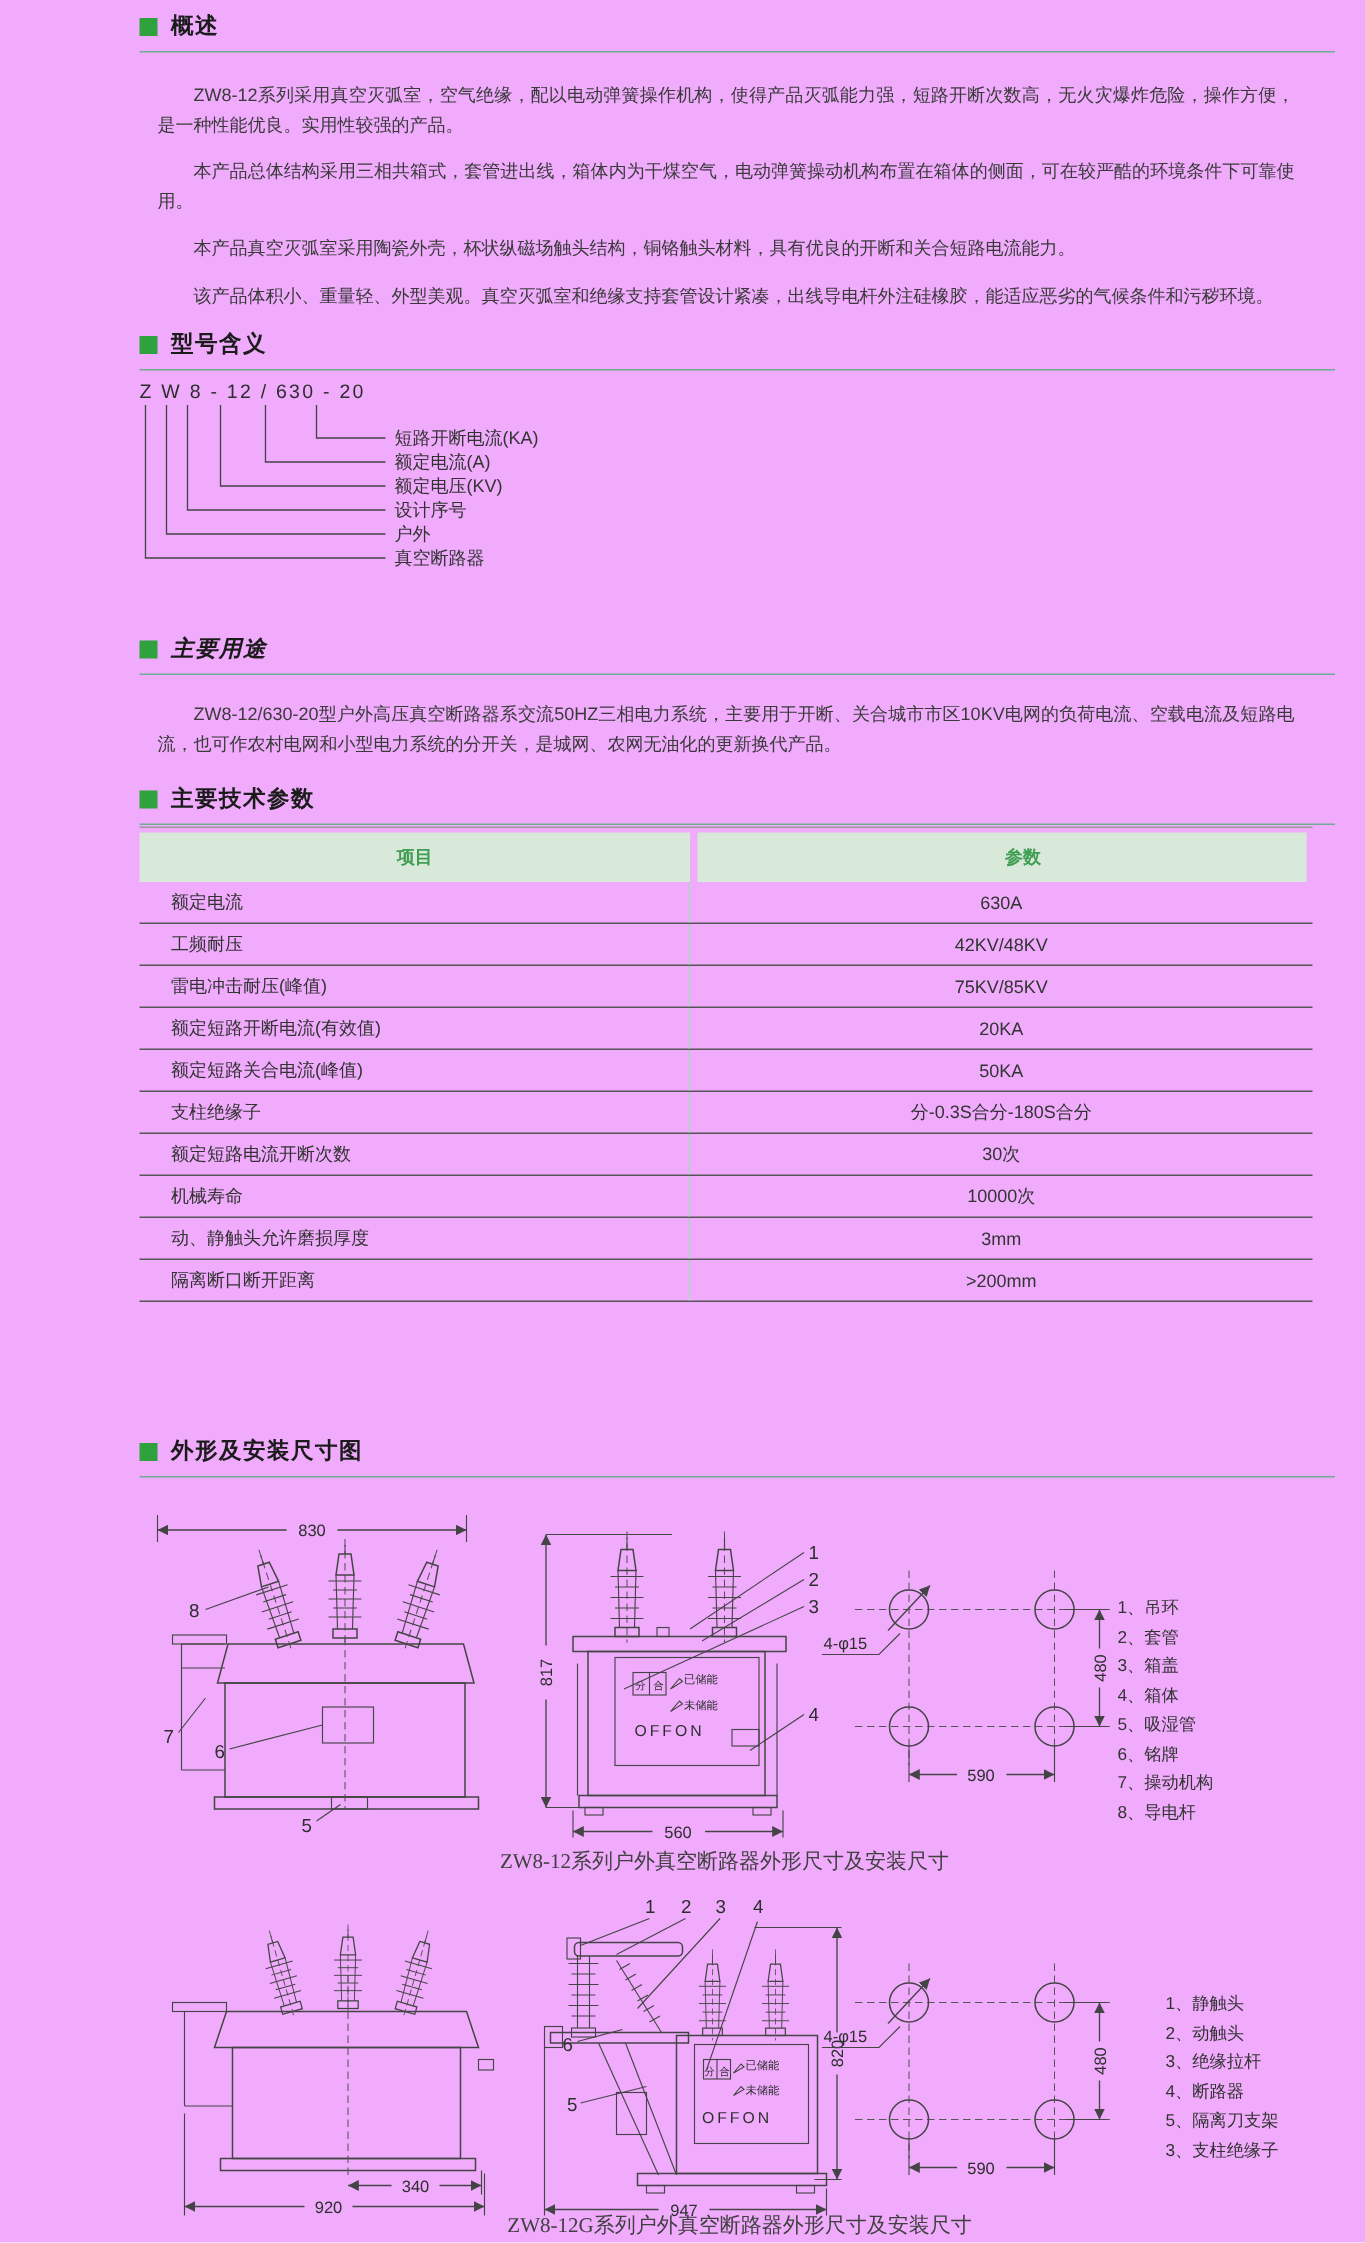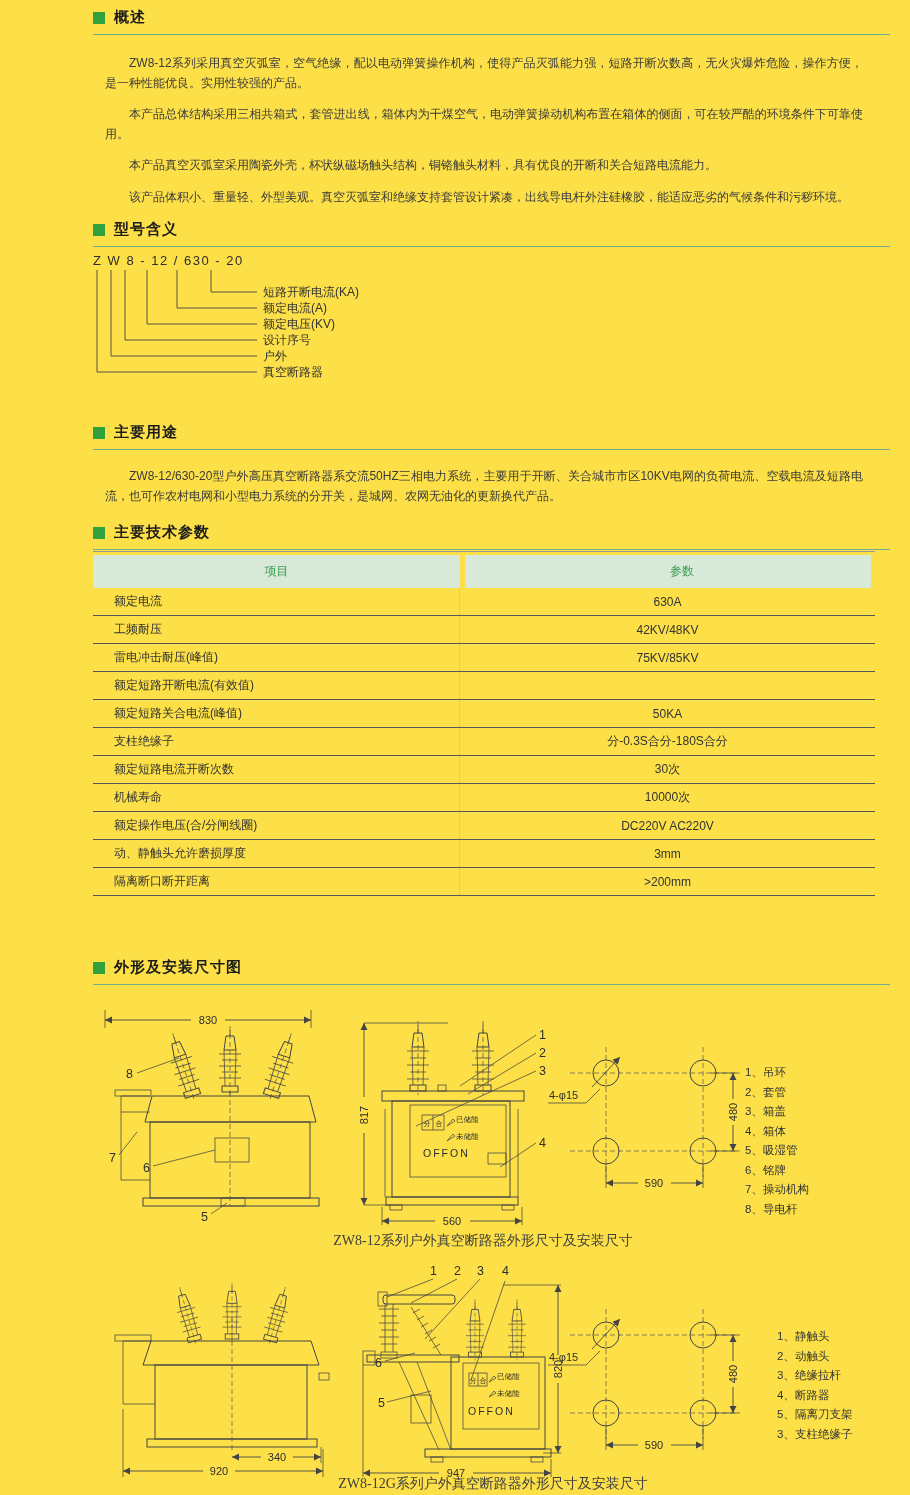--- a/index.html
+++ b/index.html
@@ -1,31 +1,31 @@
 <!DOCTYPE html>
 <html><head>
 <meta charset="utf-8">
 <style>
   html,body { margin:0; padding:0; background:#ffffff; }
   #page {
-    position:relative; width:910px; height:1495px; background:#fde047;
+    position:relative; width:910px; height:1495px; background:#f0abfc;
     font-family:"Liberation Sans","DejaVu Sans",sans-serif; color:#333;
     overflow:hidden;
   }
   .sec { position:absolute; left:93px; width:797px; }
   .sec-head { border-bottom:1px solid #6fae92; padding-bottom:7px; display:flex; align-items:center; gap:9px; }
   .sq { width:12px; height:12px; background:#2fa23e; flex:0 0 auto; }
   .sec-title { font-size:15px; font-weight:bold; color:#1b1b1b; letter-spacing:1px; }
 
   .body-text { position:absolute; left:93px; width:782px; font-size:12px; color:#3a3a3a; line-height:19.5px; text-align:justify; }
   .body-text p { margin:12px; text-indent:2em; }
 
   
   .param-table { position:absolute; left:93px; top:551px; width:782px; border-top:1px solid #9a9a9a; font-size:12px; }
-  .pt-head { display:flex; gap:5px; margin-top:3px; }
+  .pt-head { display:flex; gap:5px; margin-top:3px;font-weight:bold; }
   .pt-head > div { height:33px; background:#d9e9d9; color:#3f9e54; display:flex; align-items:center; justify-content:center; }
   .pt-h1 { width:367px; }
   .pt-h2 { width:378px;padding-left:28px; }
   .pt-row { display:flex; height:27px; border-bottom:1px solid #565656; }
   .pt-c1 { width:345px; padding-left:21px; border-right:1px solid #aed4c4; display:flex; align-items:center; color:#333; }
   .pt-c2 { flex:1; display:flex; align-items:center; justify-content:center; color:#333; }
 
   
   .figwrap { position:absolute; left:93px; width:800px; }
   .legend { position:absolute; font-size:11.5px; color:#333; line-height:19.5px; white-space:nowrap; }
@@ -79,21 +79,21 @@
       <path d="M6,20 V122 H166"></path>
     </g>
     <text class="mlabel" x="172" y="46">短路开断电流(KA)</text>
     <text class="mlabel" x="172" y="62">额定电流(A)</text>
     <text class="mlabel" x="172" y="78">额定电压(KV)</text>
     <text class="mlabel" x="172" y="94">设计序号</text>
     <text class="mlabel" x="172" y="110">户外</text>
     <text class="mlabel" x="172" y="126">真空断路器</text>
   </svg>
 
-  <div class="sec" style="top:423px;">
+  <div class="sec" style="top:423px;font-style:italic;">
     <div class="sec-head">
       <div class="sq"></div>
       <span class="sec-title">主要用途</span>
     </div>
   </div>
   <div class="body-text" style="top:455px;">
     <p>ZW8-12/630-20型户外高压真空断路器系交流50HZ三相电力系统，主要用于开断、关合城市市区10KV电网的负荷电流、空载电流及短路电流，也可作农村电网和小型电力系统的分开关，是城网、农网无油化的更新换代产品。</p>
   </div>
 
   <div class="sec" style="top:523px;">
@@ -114,40 +114,37 @@
     <div class="pt-row">
         <div class="pt-c1">工频耐压</div>
         <div class="pt-c2">42KV/48KV</div>
       </div>
     <div class="pt-row">
         <div class="pt-c1">雷电冲击耐压(峰值)</div>
         <div class="pt-c2">75KV/85KV</div>
       </div>
     <div class="pt-row">
         <div class="pt-c1">额定短路开断电流(有效值)</div>
+        <div class="pt-c2">20KA</div>
       </div>
     <div class="pt-row">
         <div class="pt-c1">额定短路关合电流(峰值)</div>
         <div class="pt-c2">50KA</div>
       </div>
     <div class="pt-row">
         <div class="pt-c1">支柱绝缘子</div>
         <div class="pt-c2">分-0.3S合分-180S合分</div>
       </div>
     <div class="pt-row">
         <div class="pt-c1">额定短路电流开断次数</div>
         <div class="pt-c2">30次</div>
       </div>
     <div class="pt-row">
         <div class="pt-c1">机械寿命</div>
         <div class="pt-c2">10000次</div>
-      </div>
-    <div class="pt-row">
-        <div class="pt-c1">额定操作电压(合/分闸线圈)</div>
-        <div class="pt-c2">DC220V AC220V</div>
       </div>
     <div class="pt-row">
         <div class="pt-c1">动、静触头允许磨损厚度</div>
         <div class="pt-c2">3mm</div>
       </div>
     <div class="pt-row">
         <div class="pt-c1">隔离断口断开距离</div>
         <div class="pt-c2">&gt;200mm</div>
       </div>
   </div>

